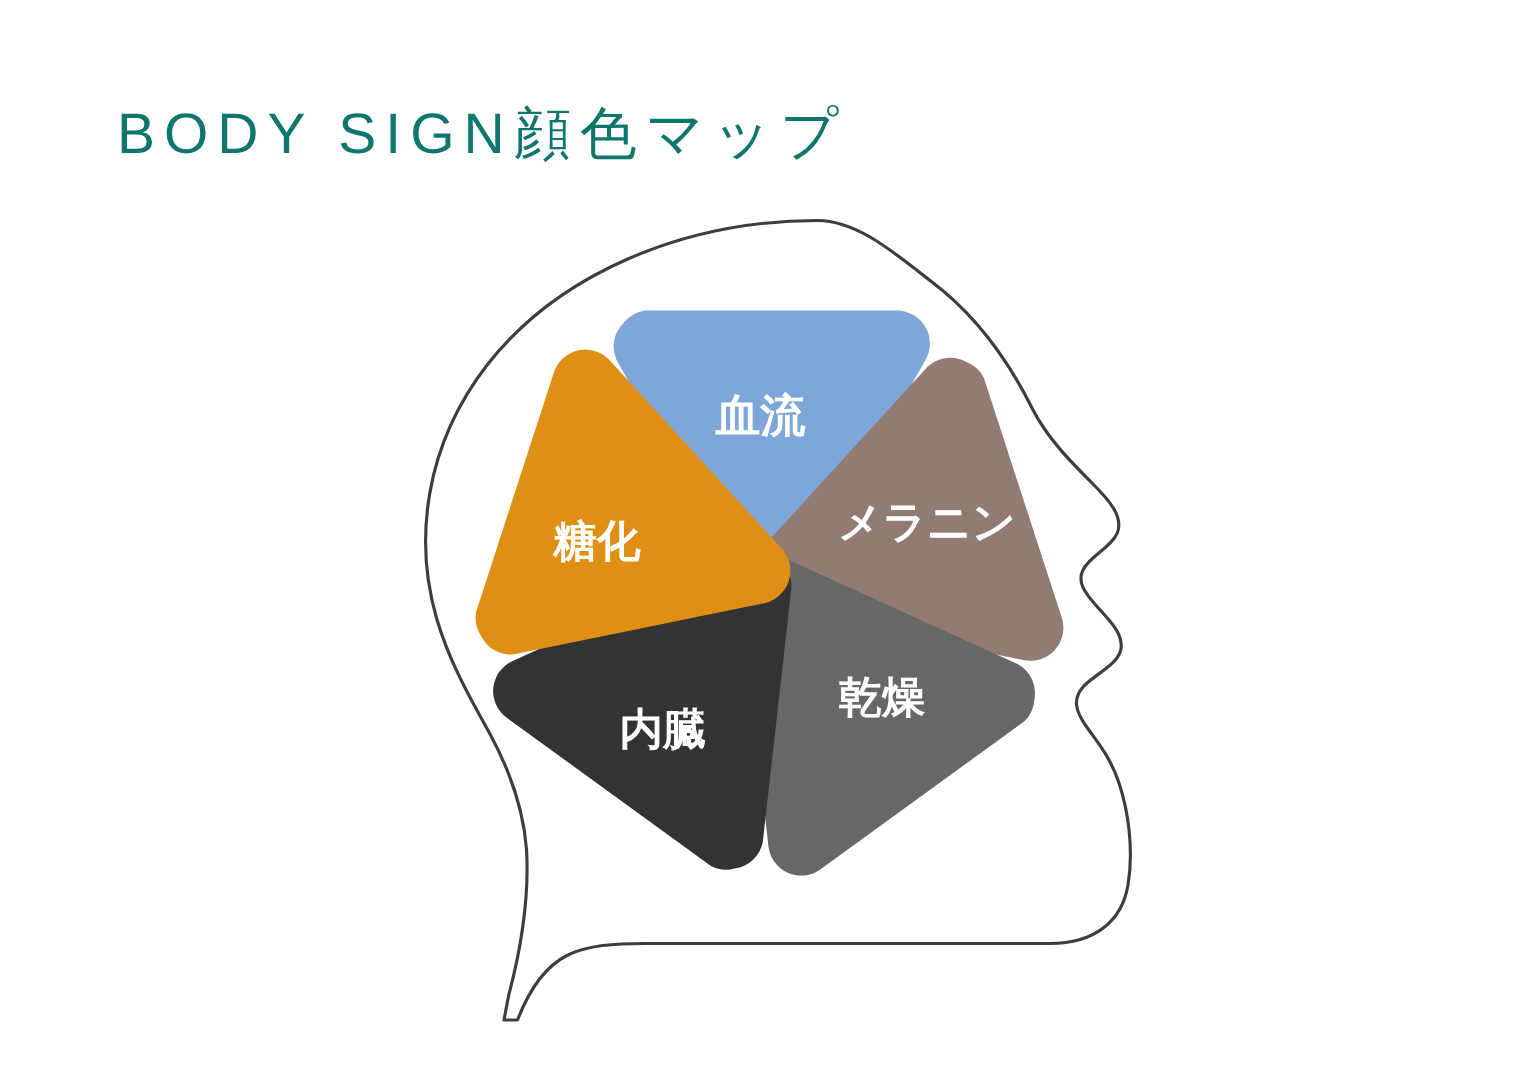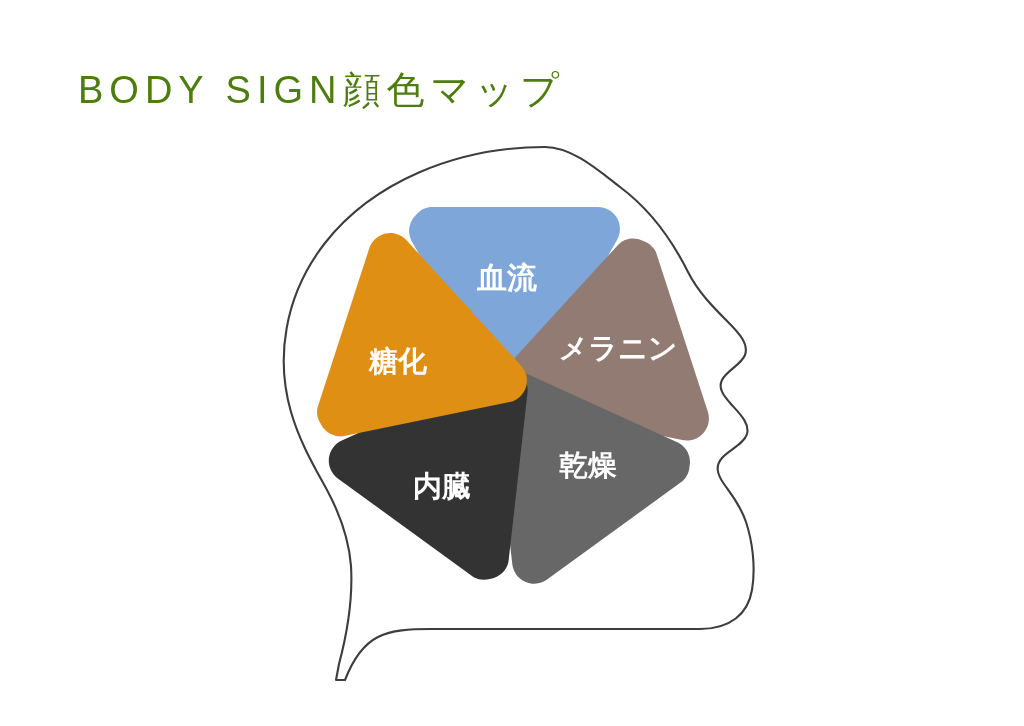--- a/index.html
+++ b/index.html
@@ -57,21 +57,21 @@
     fill: #ffffff;
     font-family: "DejaVu Sans", "Liberation Sans", sans-serif;
     font-weight: 700;
     text-anchor: middle;
     dominant-baseline: middle;
   }
 </style>
 </head>
 <body style="background: rgb(255, 255, 255);">
 
-<div id="page-title" style="color: #4d7c0f;">BODY SIGN顔色マップ</div>
+<div id="page-title" style="color: #0f766e;">BODY SIGN顔色マップ</div>
 
 <div id="figure-stage">
   <svg class="fig" viewBox="0 0 1024 726" xmlns="http://www.w3.org/2000/svg">
 
     <path class="head-outline" d="M 545 147
              C 455 147, 372 183, 325 243
              C 283 297, 276 360, 291 412
              C 300 443, 315 468, 327 490
              C 341 516, 349 540, 351 566
              C 353 600, 347 634, 339 664

